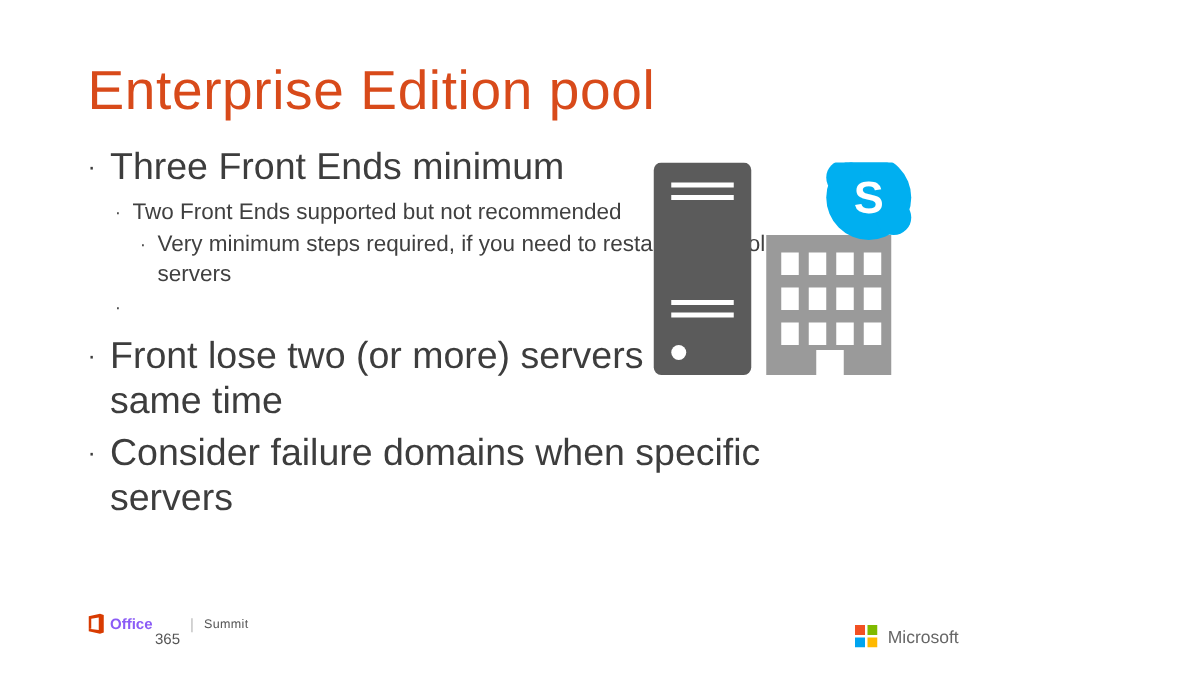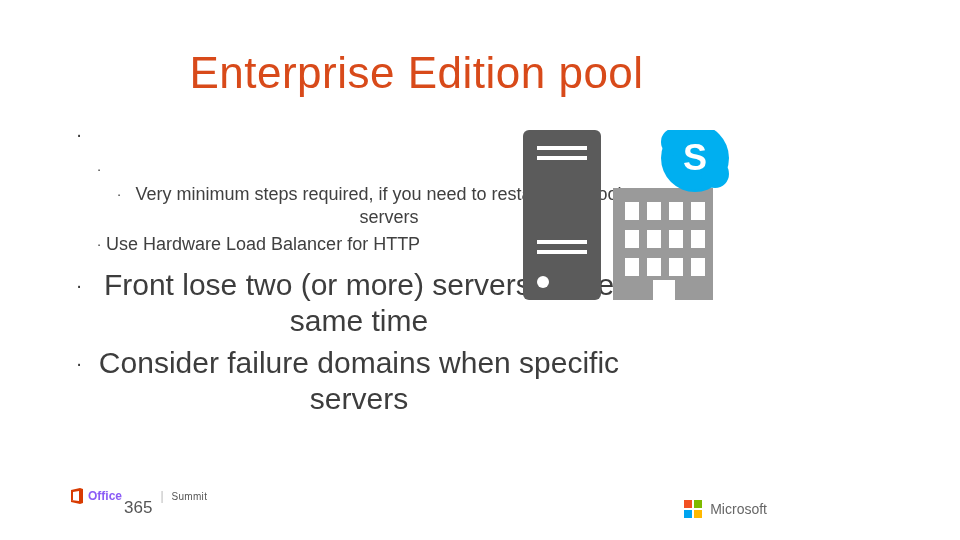--- a/index.html
+++ b/index.html
@@ -1,62 +1,63 @@
 <!DOCTYPE html>
 <html><head>
 <meta charset="utf-8">
 <style>
   * { margin: 0; padding: 0; box-sizing: border-box; }
   html, body { width: 960px; height: 540px; background: #fff; font-family: "Segoe UI Light", "Segoe UI", Arial, sans-serif; color: #404040; overflow: hidden; }
-  .slide { position: relative; width: 805px; height: 540px; padding: 48px 42px 0 70px; text-align: center; }
+  .slide { position: relative; width: 805px; height: 540px; padding: 48px 42px 0 70px; }
   .title { color: #D84A1A; font-size: 44px; font-weight: 300; letter-spacing: 0.5px; margin-bottom: 18px; }
   .content { position: relative; }
   .lvl1 { font-size: 30px; font-weight: 300; color: #3d3d3d; line-height: 1.2; margin-bottom: 6px; display: flex; }
   .lvl1 .dot { width: 18px; flex: 0 0 18px; font-size: 20px; line-height: 36px; }
   .lvl2 { font-size: 18px; font-weight: 300; color: #404040; line-height: 1.3; margin: 3px 0 3px 22px; display: flex; max-width: 540px; }
   .lvl2 .dot { width: 14px; flex: 0 0 14px; font-size: 14px; line-height: 22px; }
   .lvl3 { font-size: 18px; font-weight: 300; color: #404040; line-height: 1.3; margin: 2px 0 2px 42px; display: flex; max-width: 540px; }
   .lvl3 .dot { width: 14px; flex: 0 0 14px; font-size: 14px; line-height: 22px; }
   .gap { height: 8px; }
   .illustration { position: absolute; right: 62px; top: 130px; width: 230px; height: 180px; }
   .footer-left { position: absolute; left: 68px; bottom: 22px; display: flex; align-items: center; gap: 2px; }
   .office-icon { width: 18px; height: 18px; }
   .office-txt { font-size: 12px; color: #8b5cf6; font-weight: 600; }
-  .office-365 { font-size: 17px; color: #555; font-weight: 400; margin-top: 24px; }
+  .office-365 { font-size: 12px; color: #555; font-weight: 400; margin-top: 24px; }
   .sep { color: #bbb; margin: 0 6px; font-size: 12px; }
   .summit { font-size: 10px; color: #555; font-weight: 300; letter-spacing: 0.3px; }
   .footer-right { position: absolute; right: 38px; bottom: 22px; display: flex; align-items: center; gap: 8px; }
   .ms-logo { width: 18px; height: 18px; }
   .ms-txt { font-size: 14px; color: #666; font-weight: 400; }
 </style>
 </head>
 <body>
 
 <div class="slide">
 
   <h1 class="title">Enterprise Edition pool</h1>
 
   <div class="content">
 
     <div class="lvl1">
       <span class="dot">·</span>
+      <span>Three Front Ends minimum</span>
     </div>
 
     <div class="lvl2">
       <span class="dot">·</span>
+      <span>Two Front Ends supported but not recommended</span>
     </div>
 
     <div class="lvl3">
       <span class="dot">·</span>
       <span>Very minimum steps required, if you need to restart your pool or servers</span>
     </div>
 
     <div class="lvl2">
       <span class="dot">·</span>
-      <span>Use Hardware Load Balancer for HTTP</span>
     </div>
 
     <div class="gap"></div>
 
     <div class="lvl1" style="max-width:560px;">
       <span class="dot">·</span>
       <span>Front lose two (or more) servers at the same time</span>
     </div>
 
     <div class="lvl1" style="max-width:560px;">

